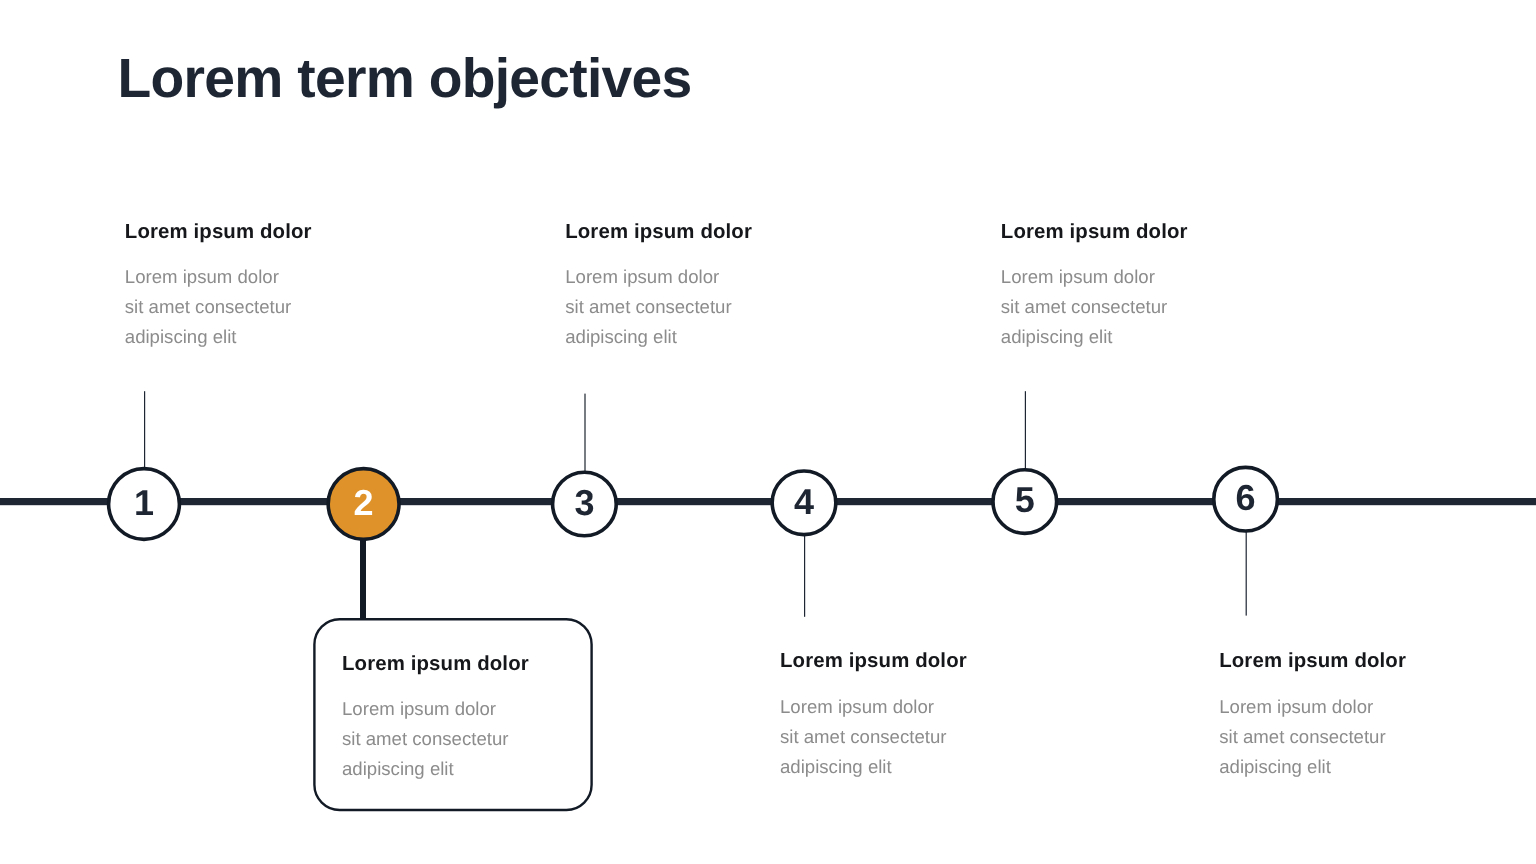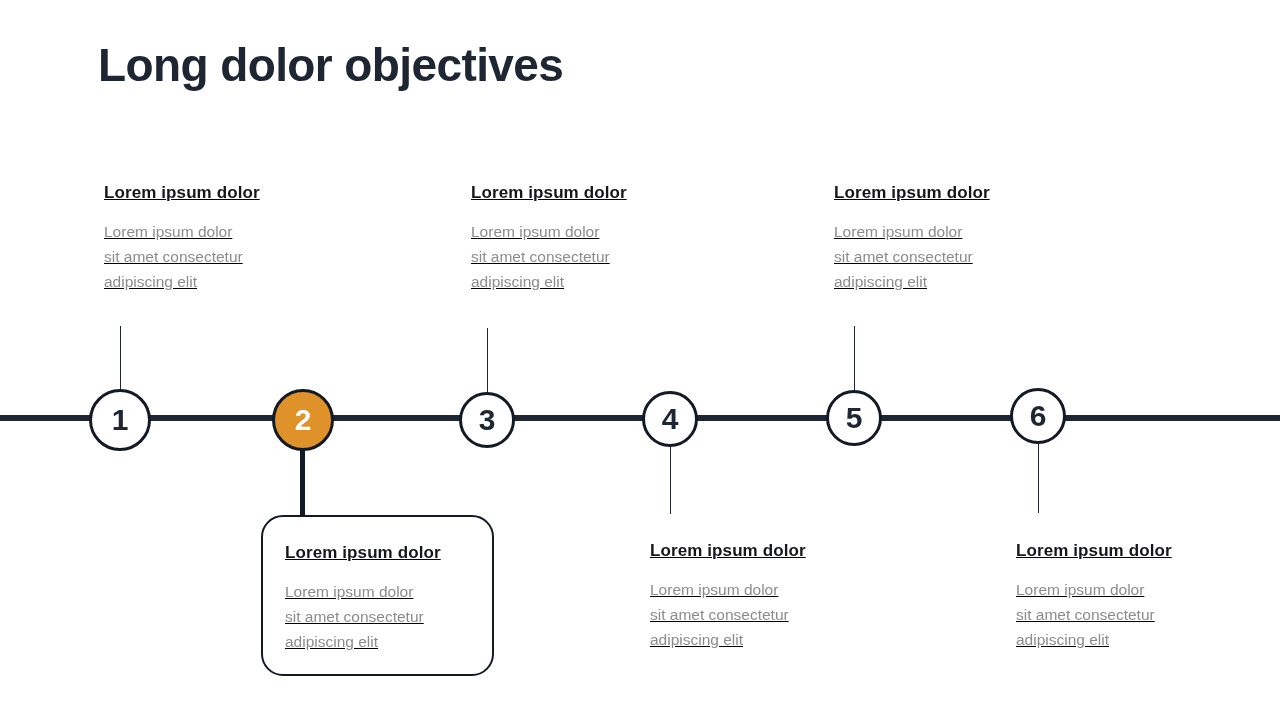--- a/index.html
+++ b/index.html
@@ -94,21 +94,20 @@
     width: 5px;
     height: 75px;
     background: #121a26;
     z-index: 1;
   }
 
   
   .block {
     position: absolute;
     width: 250px;
-    text-decoration: underline;
   }
   .block-heading {
     font-size: 17px;
     font-weight: bold;
     color: #15171a;
     letter-spacing: 0.1px;
     margin: 0 0 16px 0;
     white-space: nowrap;
   }
   .block-body {
@@ -143,21 +142,21 @@
     left: 22px;
     top: 26px;
     width: 200px;
   }
 </style>
 </head>
 <body>
 
 <div id="slide">
 
-  <div class="slide-title">Long dolor objectives</div>
+  <div class="slide-title">Lorem term objectives</div>
 
   <div class="timeline-bar"></div>
 
   <div class="connector conn-1"></div>
   <div class="stem-2"></div>
   <div class="connector conn-3"></div>
   <div class="connector conn-4"></div>
   <div class="connector conn-5"></div>
   <div class="connector conn-6"></div>
 

